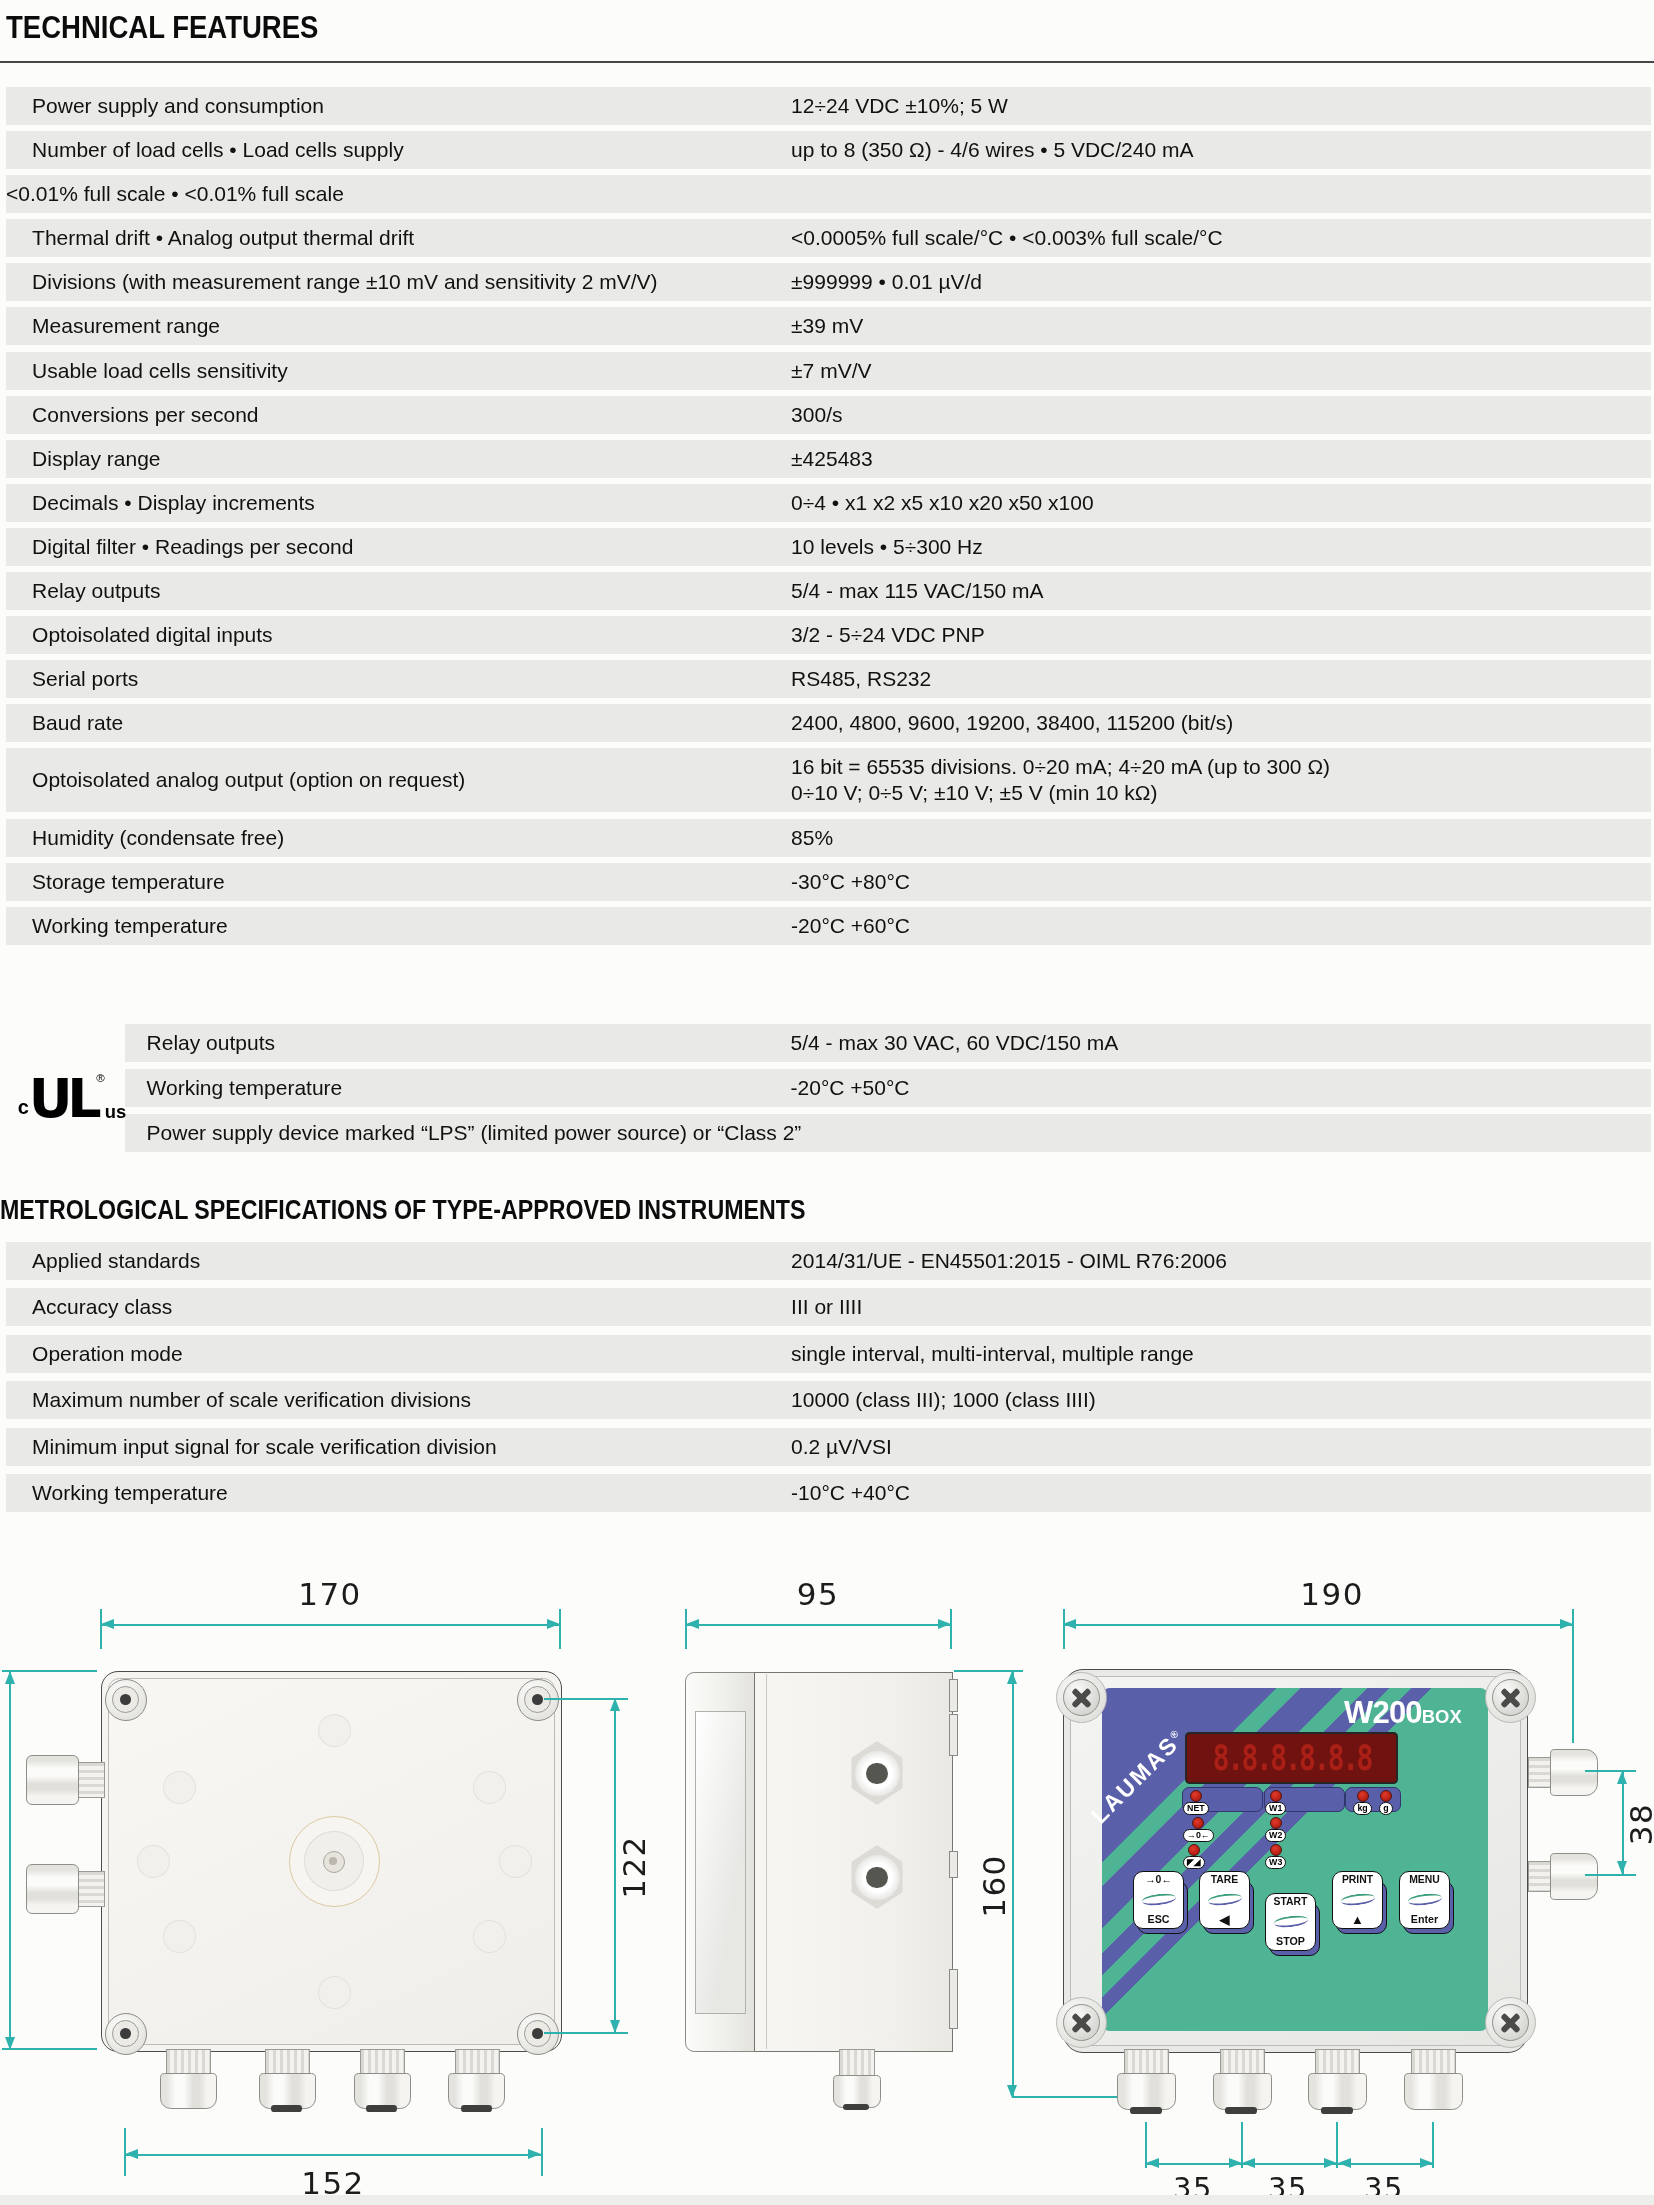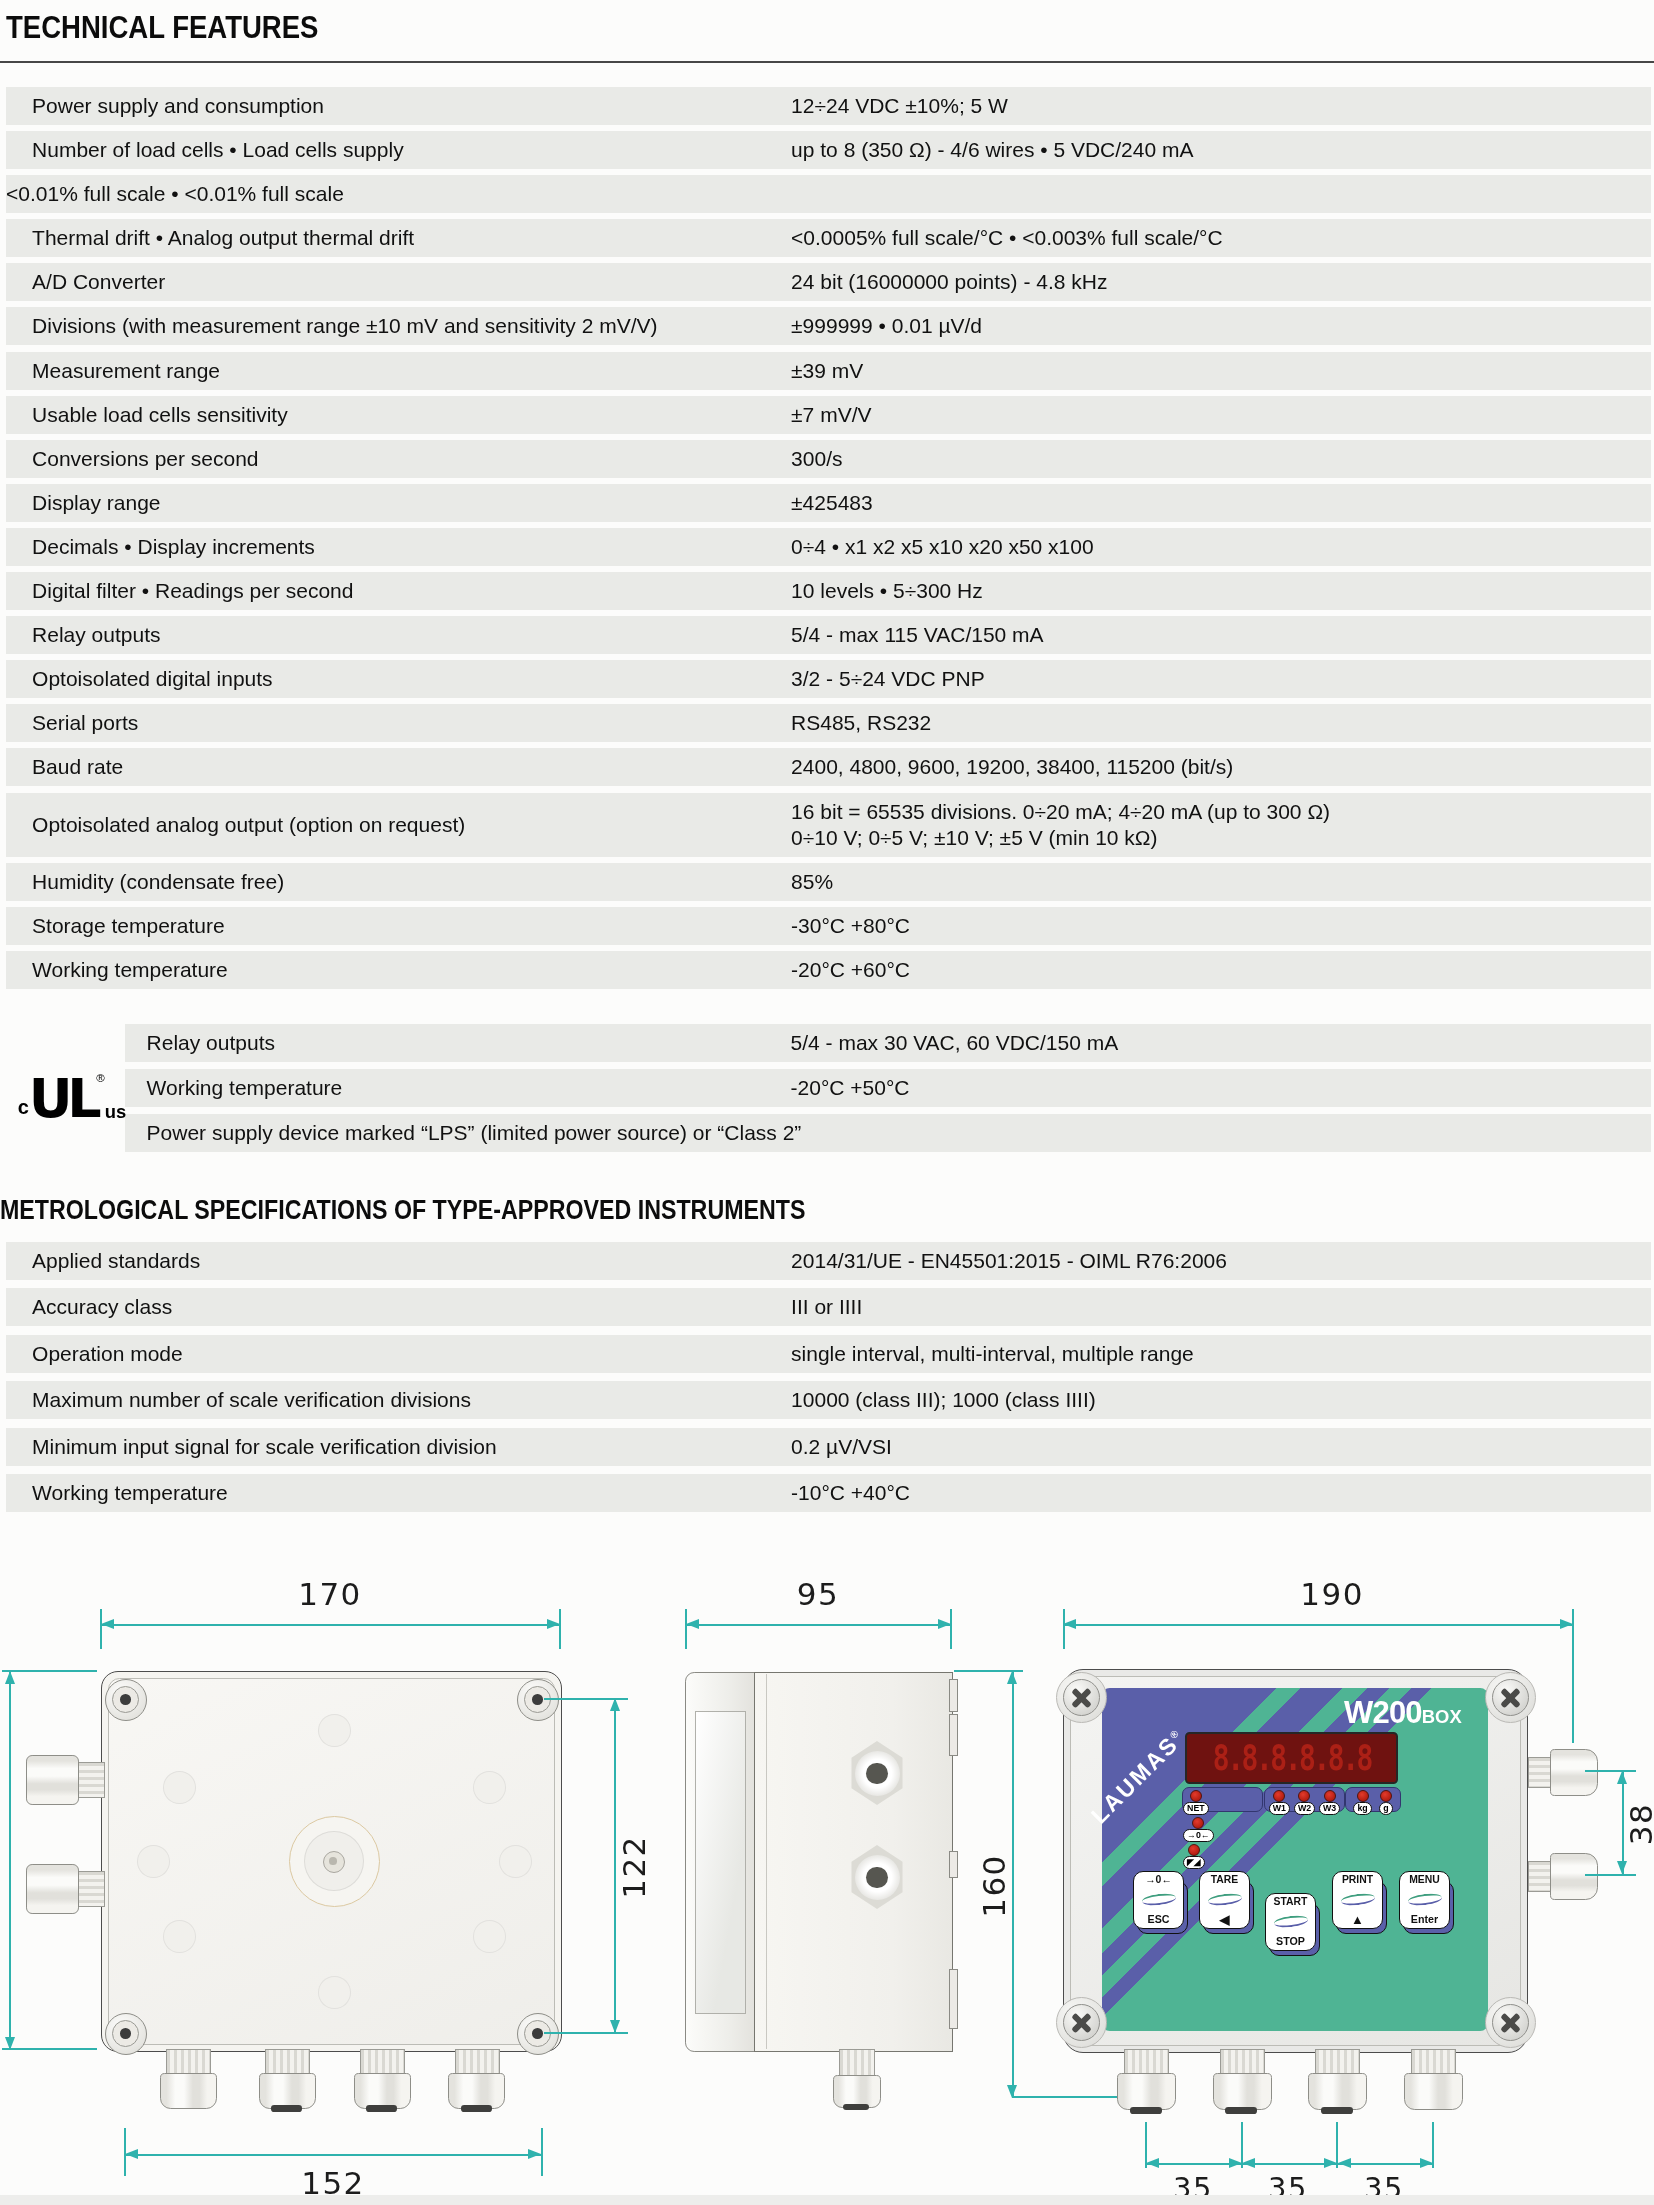--- a/index.html
+++ b/index.html
@@ -139,24 +139,20 @@
         <div class="value">up to 8 (350 Ω) - 4/6 wires • 5 VDC/240 mA</div>
       </div>
       <div class="spec-row">
         <div class="value">&lt;0.01% full scale • &lt;0.01% full scale</div>
       </div>
       <div class="spec-row">
         <div class="label">Thermal drift • Analog output thermal drift</div>
         <div class="value">&lt;0.0005% full scale/°C • &lt;0.003% full scale/°C</div>
       </div>
       <div class="spec-row">
-        <div class="label">A/D Converter</div>
-        <div class="value">24 bit (16000000 points) - 4.8 kHz</div>
-      </div>
-      <div class="spec-row">
         <div class="label">Divisions (with measurement range ±10 mV and sensitivity 2 mV/V)</div>
         <div class="value">±999999 • 0.01 µV/d</div>
       </div>
       <div class="spec-row">
         <div class="label">Measurement range</div>
         <div class="value">±39 mV</div>
       </div>
       <div class="spec-row">
         <div class="label">Usable load cells sensitivity</div>
         <div class="value">±7 mV/V</div>
@@ -435,21 +431,21 @@
       </div>
       <div class="led-cell">
         <div class="led-dot"></div>
         <div class="led-pill">→0←</div>
       </div>
       <div class="led-cell">
         <div class="led-dot"></div>
         <div class="led-pill">◤◢</div>
       </div>
     </div>
-  <div class="led-group" id="led-g2" style="left:1264px;width:79px;">
+  <div class="led-group" id="led-g2" style="left:1264px;width:79px;flex-direction:column;">
       <div class="led-cell">
         <div class="led-dot"></div>
         <div class="led-pill">W1</div>
       </div>
       <div class="led-cell">
         <div class="led-dot"></div>
         <div class="led-pill">W2</div>
       </div>
       <div class="led-cell">
         <div class="led-dot"></div>

